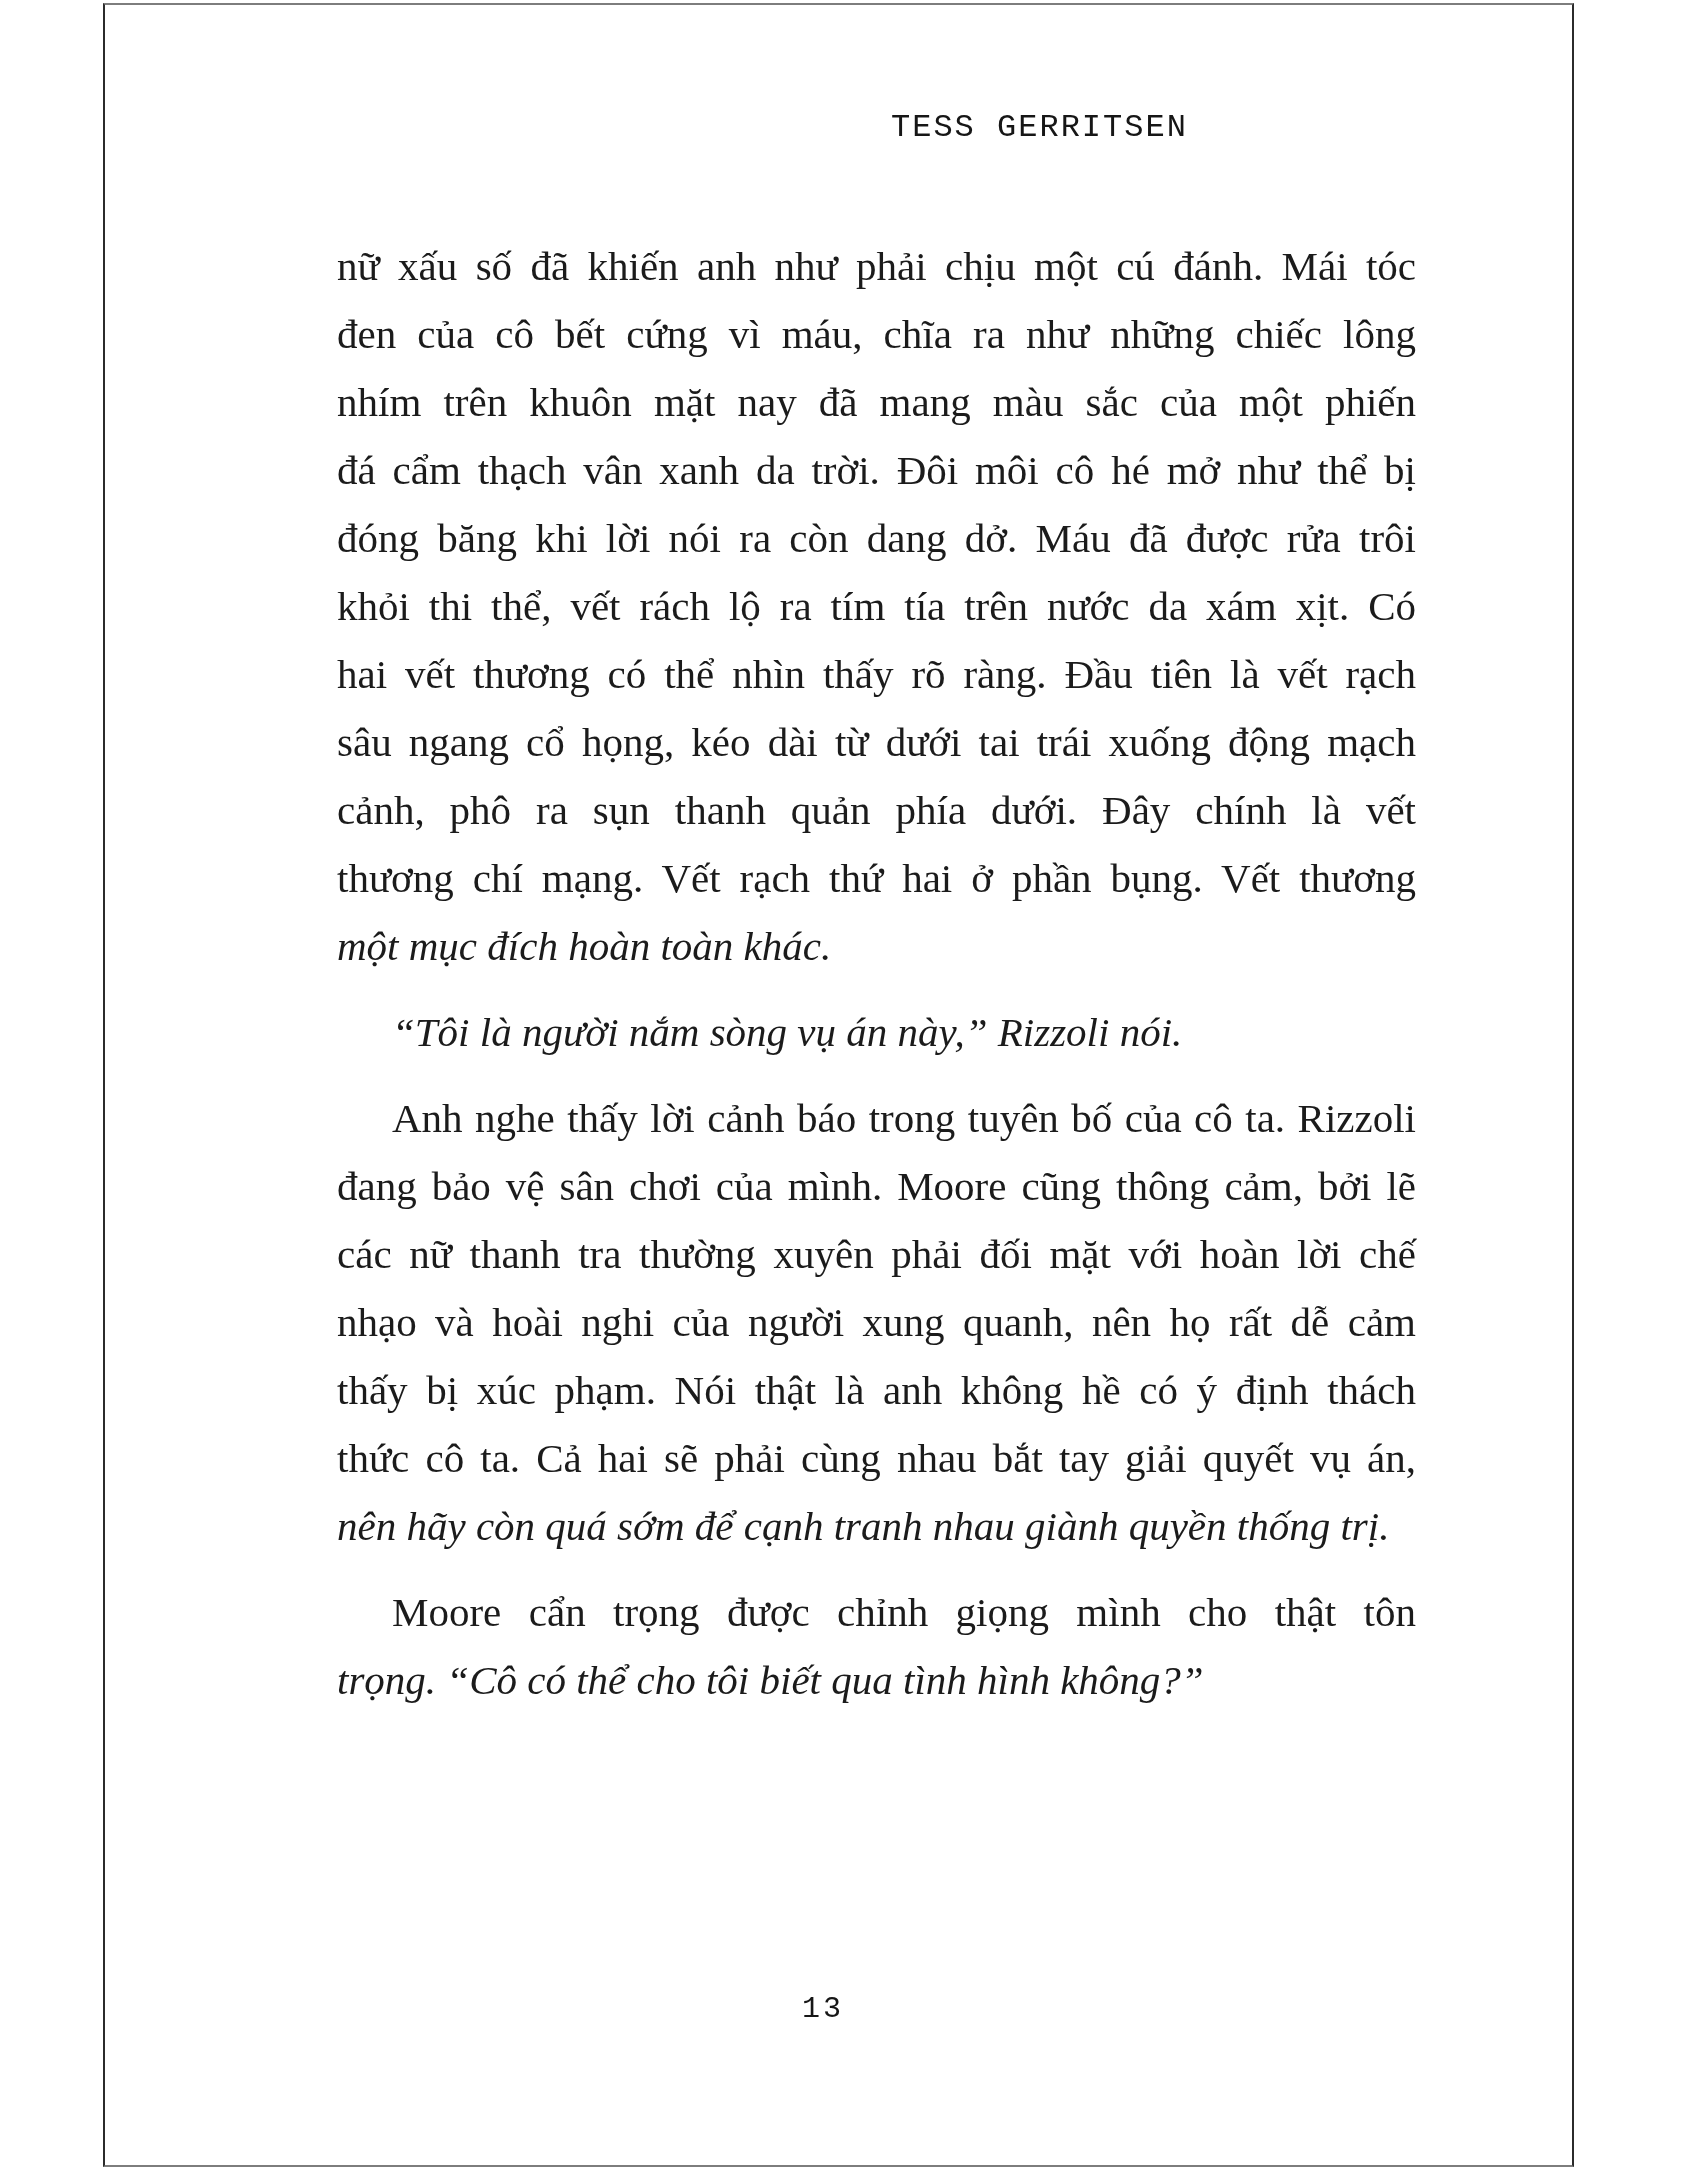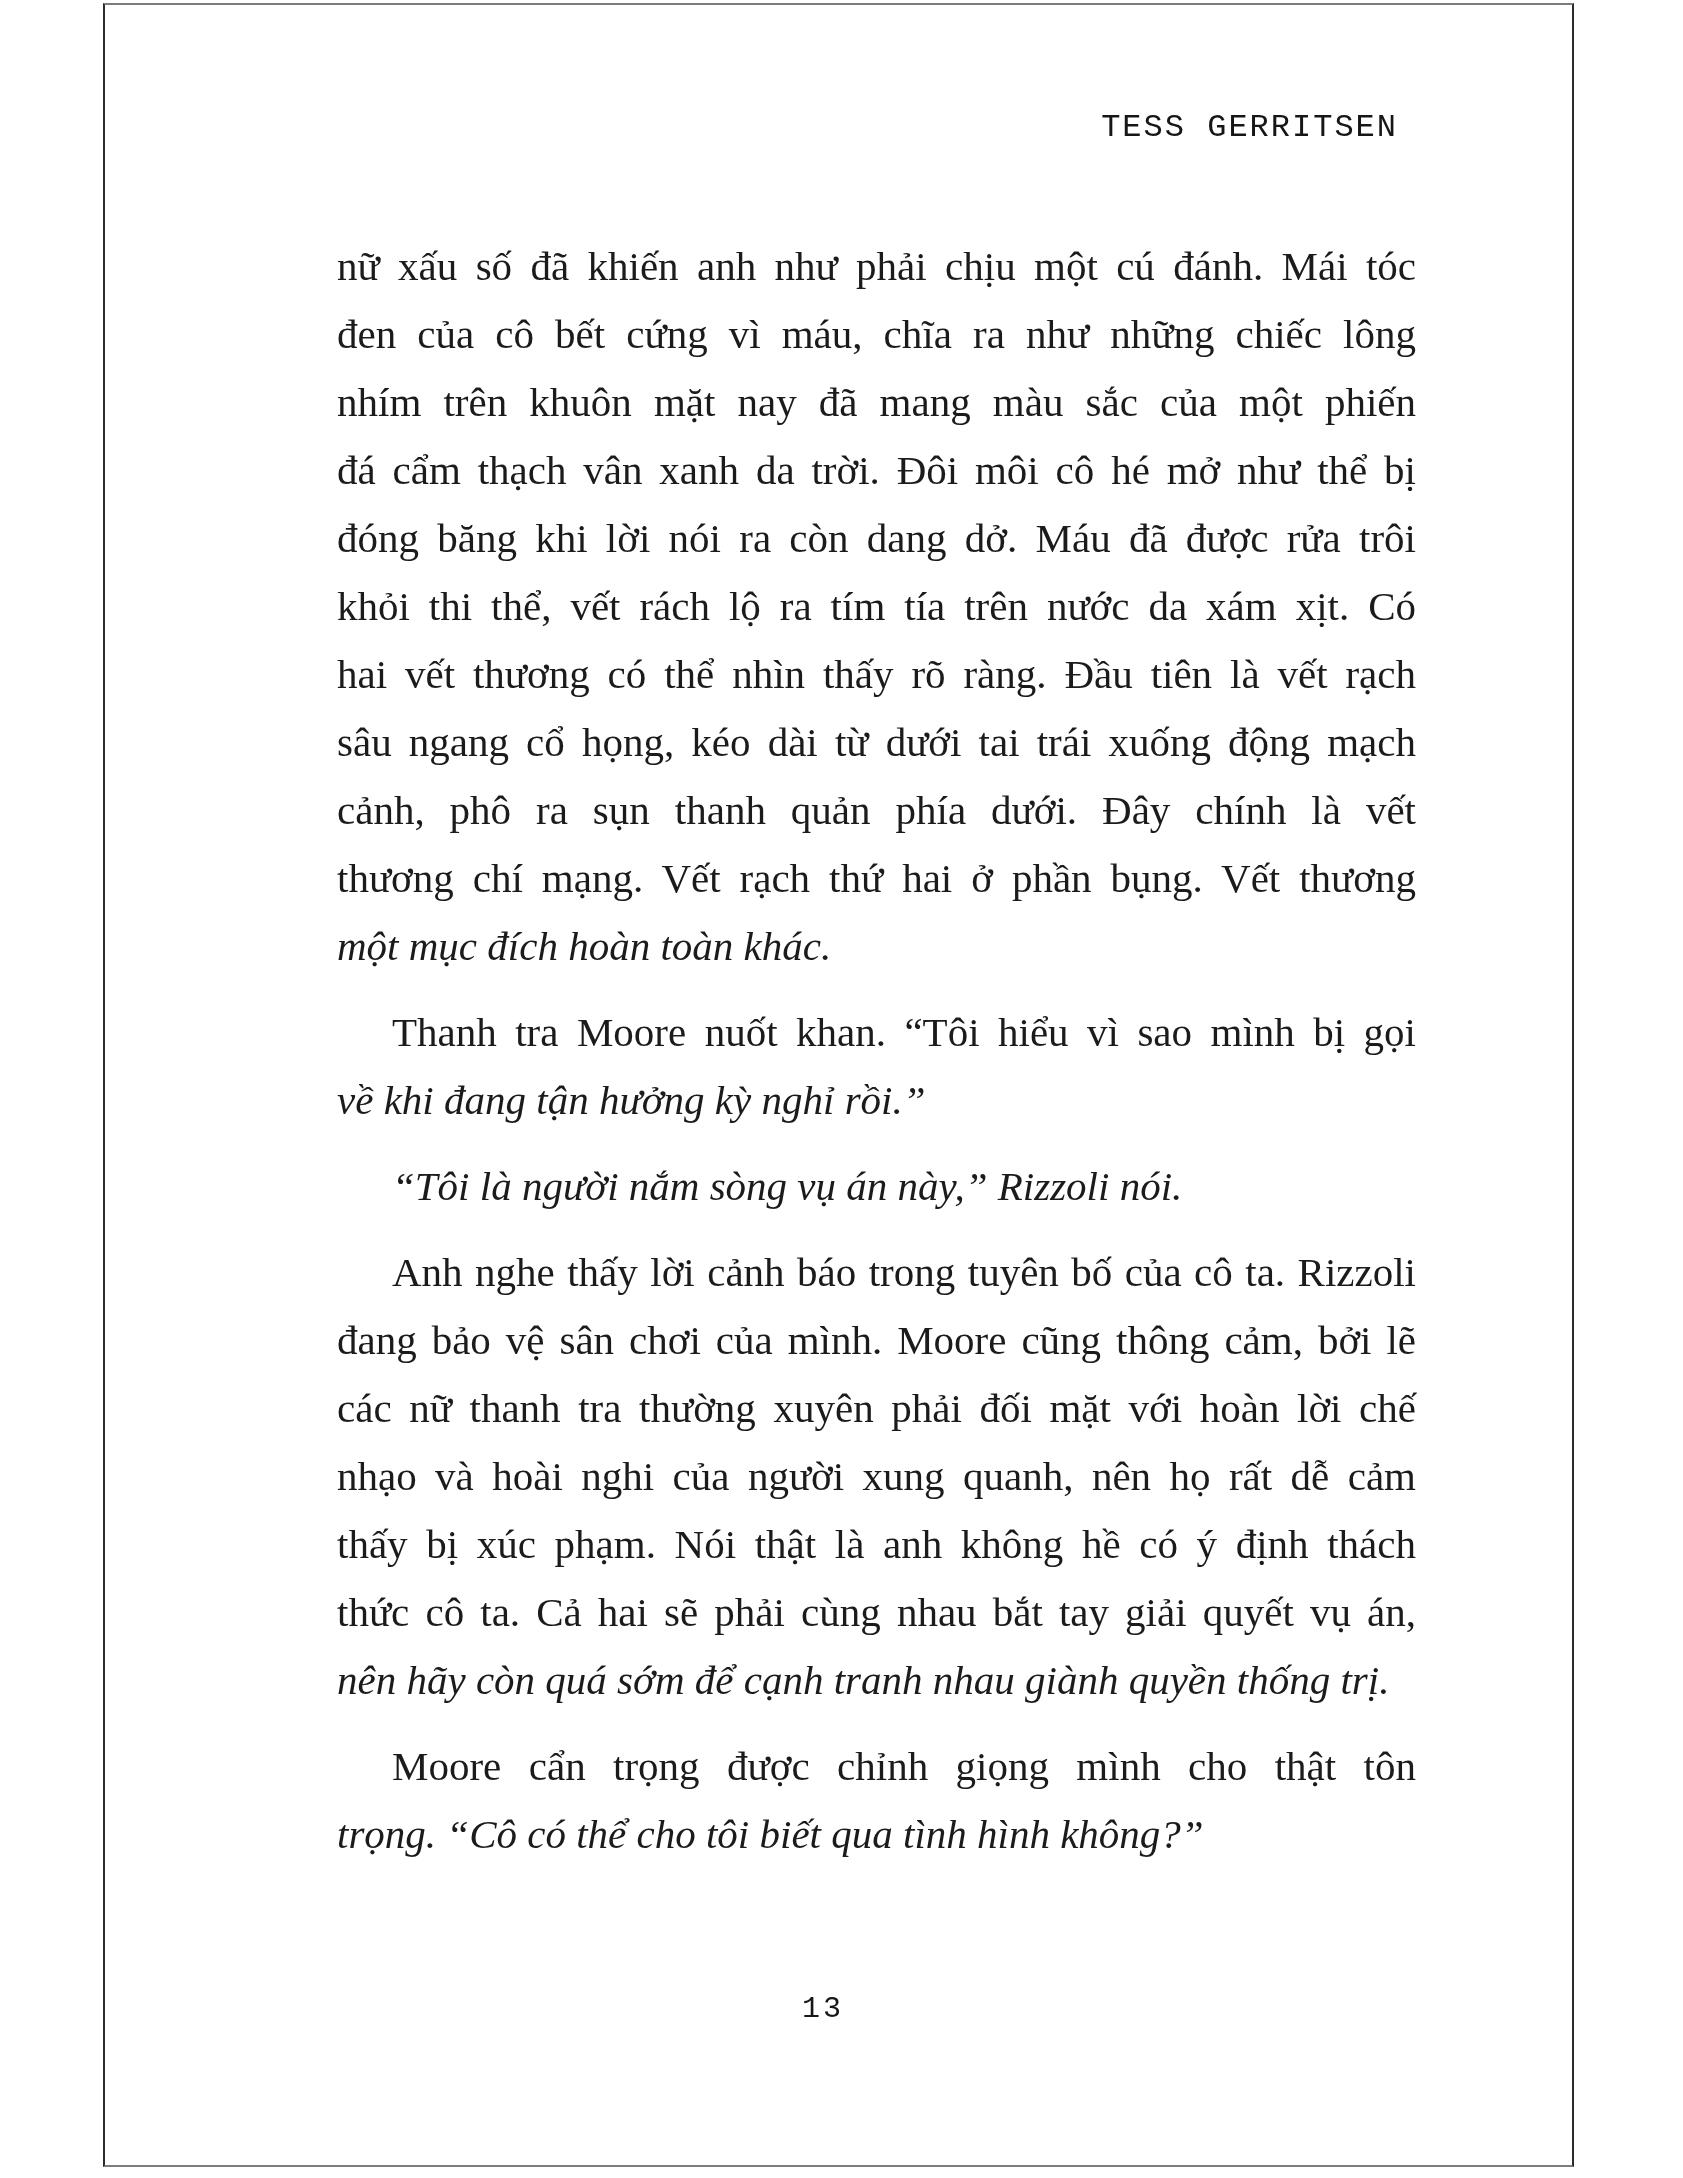--- a/index.html
+++ b/index.html
@@ -26,21 +26,20 @@
     border-bottom: 2px solid #7d7d7d;
     border-left: 2px solid #2b2b2b;
     border-right: 2px solid #2b2b2b;
     box-sizing: border-box;
   }
   .running-header {
     position: absolute;
     top: 109px;
     left: 891px;
     width: 507px;
-    text-align: right;
     font-family: "Liberation Mono", monospace;
     font-size: 32px;
     letter-spacing: 2px;
     color: #161616;
     white-space: nowrap;
   }
   .body-text {
     position: absolute;
     left: 337px;
     top: 232px;
@@ -93,24 +92,20 @@
         <div class="ln">đá cẩm thạch vân xanh da trời. Đôi môi cô hé mở như thể bị</div>
         <div class="ln">đóng băng khi lời nói ra còn dang dở. Máu đã được rửa trôi</div>
         <div class="ln">khỏi thi thể, vết rách lộ ra tím tía trên nước da xám xịt. Có</div>
         <div class="ln">hai vết thương có thể nhìn thấy rõ ràng. Đầu tiên là vết rạch</div>
         <div class="ln">sâu ngang cổ họng, kéo dài từ dưới tai trái xuống động mạch</div>
         <div class="ln">cảnh, phô ra sụn thanh quản phía dưới. Đây chính là vết</div>
         <div class="ln">thương chí mạng. Vết rạch thứ hai ở phần bụng. Vết thương</div>
         <div class="ln last">một mục đích hoàn toàn khác.</div>
       </div>
       <div class="para">
-        <div class="ln indent">Thanh tra Moore nuốt khan. “Tôi hiểu vì sao mình bị gọi</div>
-        <div class="ln last">về khi đang tận hưởng kỳ nghỉ rồi.”</div>
-      </div>
-      <div class="para">
         <div class="ln last indent">“Tôi là người nắm sòng vụ án này,” Rizzoli nói.</div>
       </div>
       <div class="para">
         <div class="ln indent">Anh nghe thấy lời cảnh báo trong tuyên bố của cô ta. Rizzoli</div>
         <div class="ln">đang bảo vệ sân chơi của mình. Moore cũng thông cảm, bởi lẽ</div>
         <div class="ln">các nữ thanh tra thường xuyên phải đối mặt với hoàn lời chế</div>
         <div class="ln">nhạo và hoài nghi của người xung quanh, nên họ rất dễ cảm</div>
         <div class="ln">thấy bị xúc phạm. Nói thật là anh không hề có ý định thách</div>
         <div class="ln">thức cô ta. Cả hai sẽ phải cùng nhau bắt tay giải quyết vụ án,</div>
         <div class="ln last">nên hãy còn quá sớm để cạnh tranh nhau giành quyền thống trị.</div>

